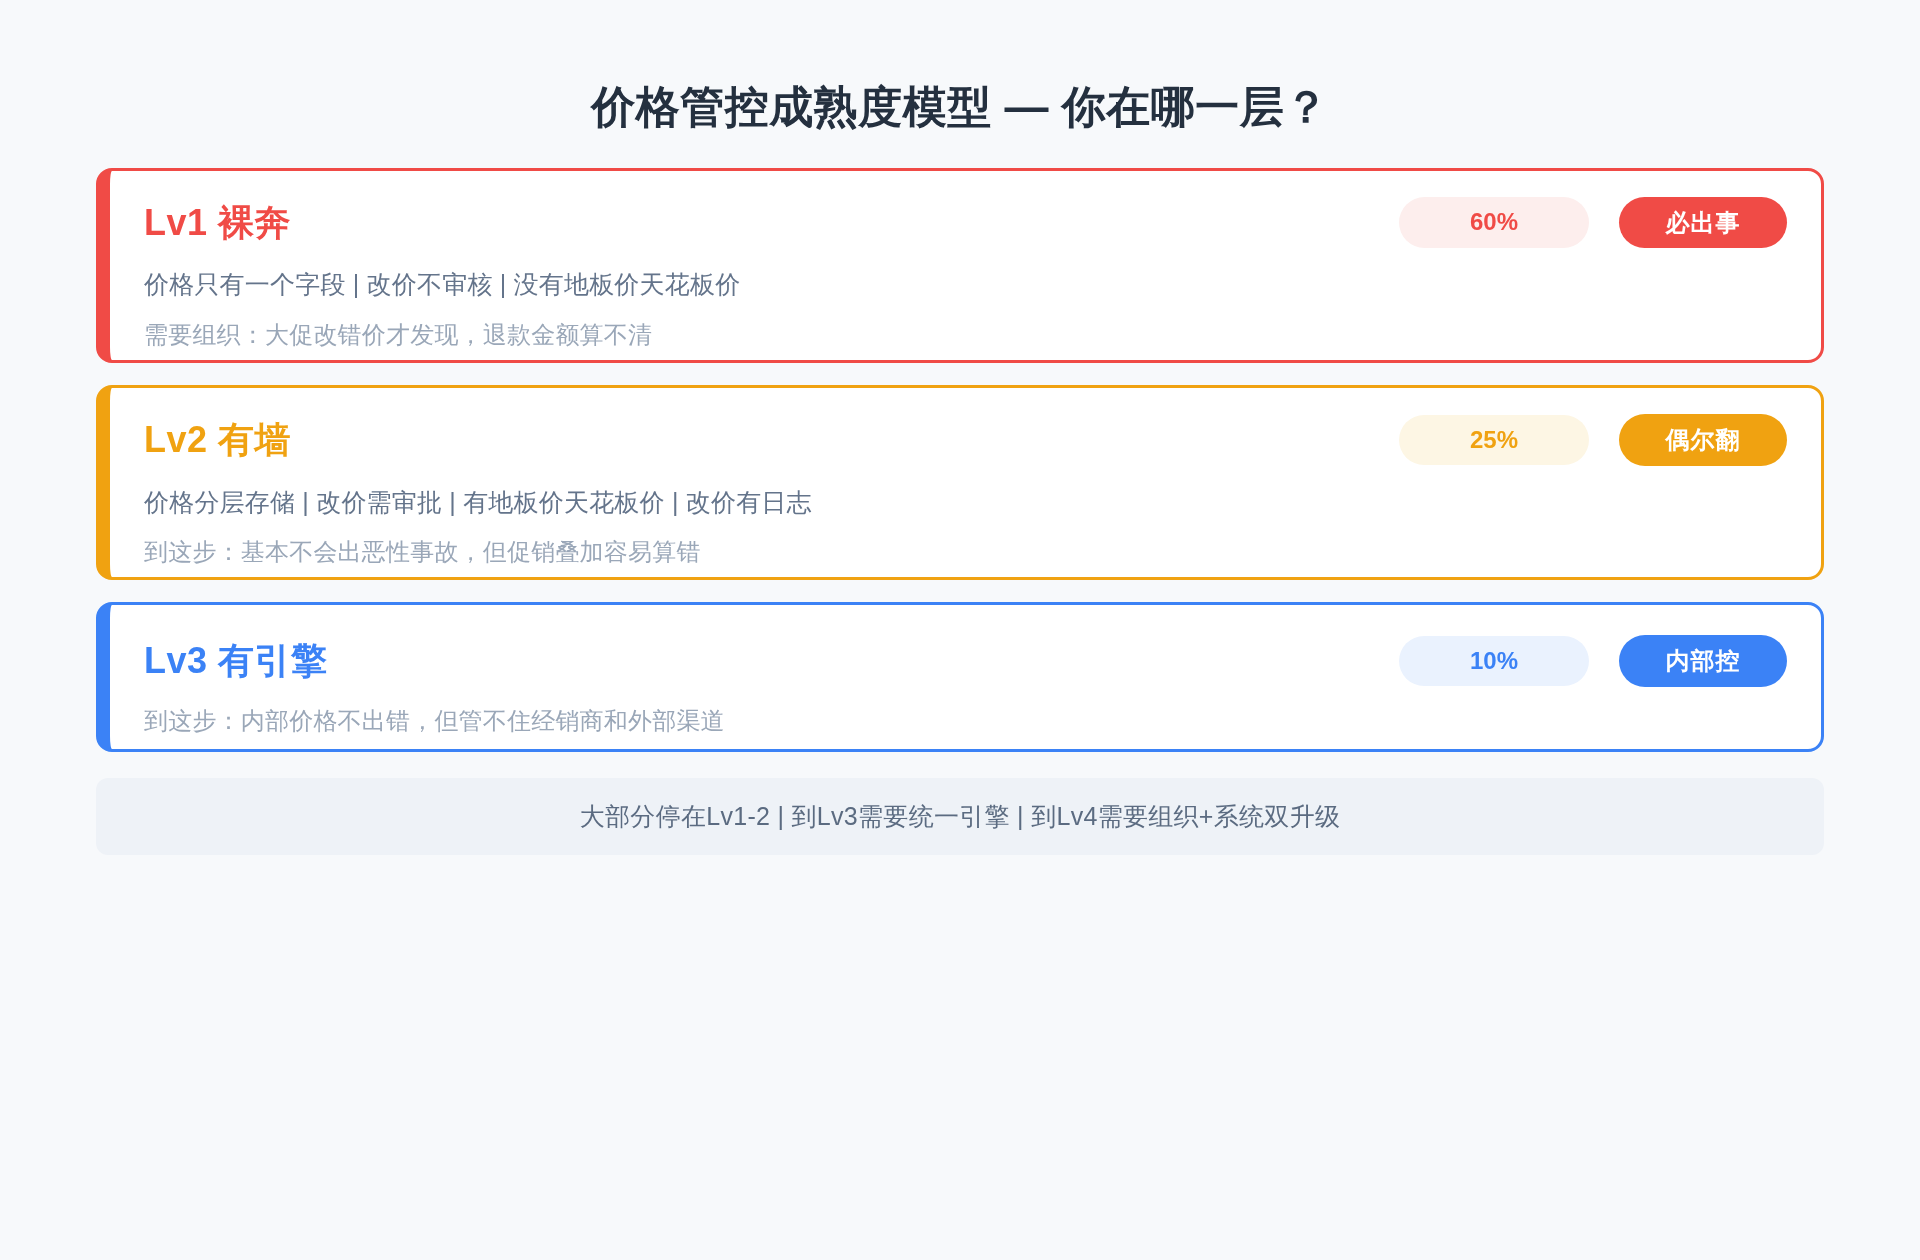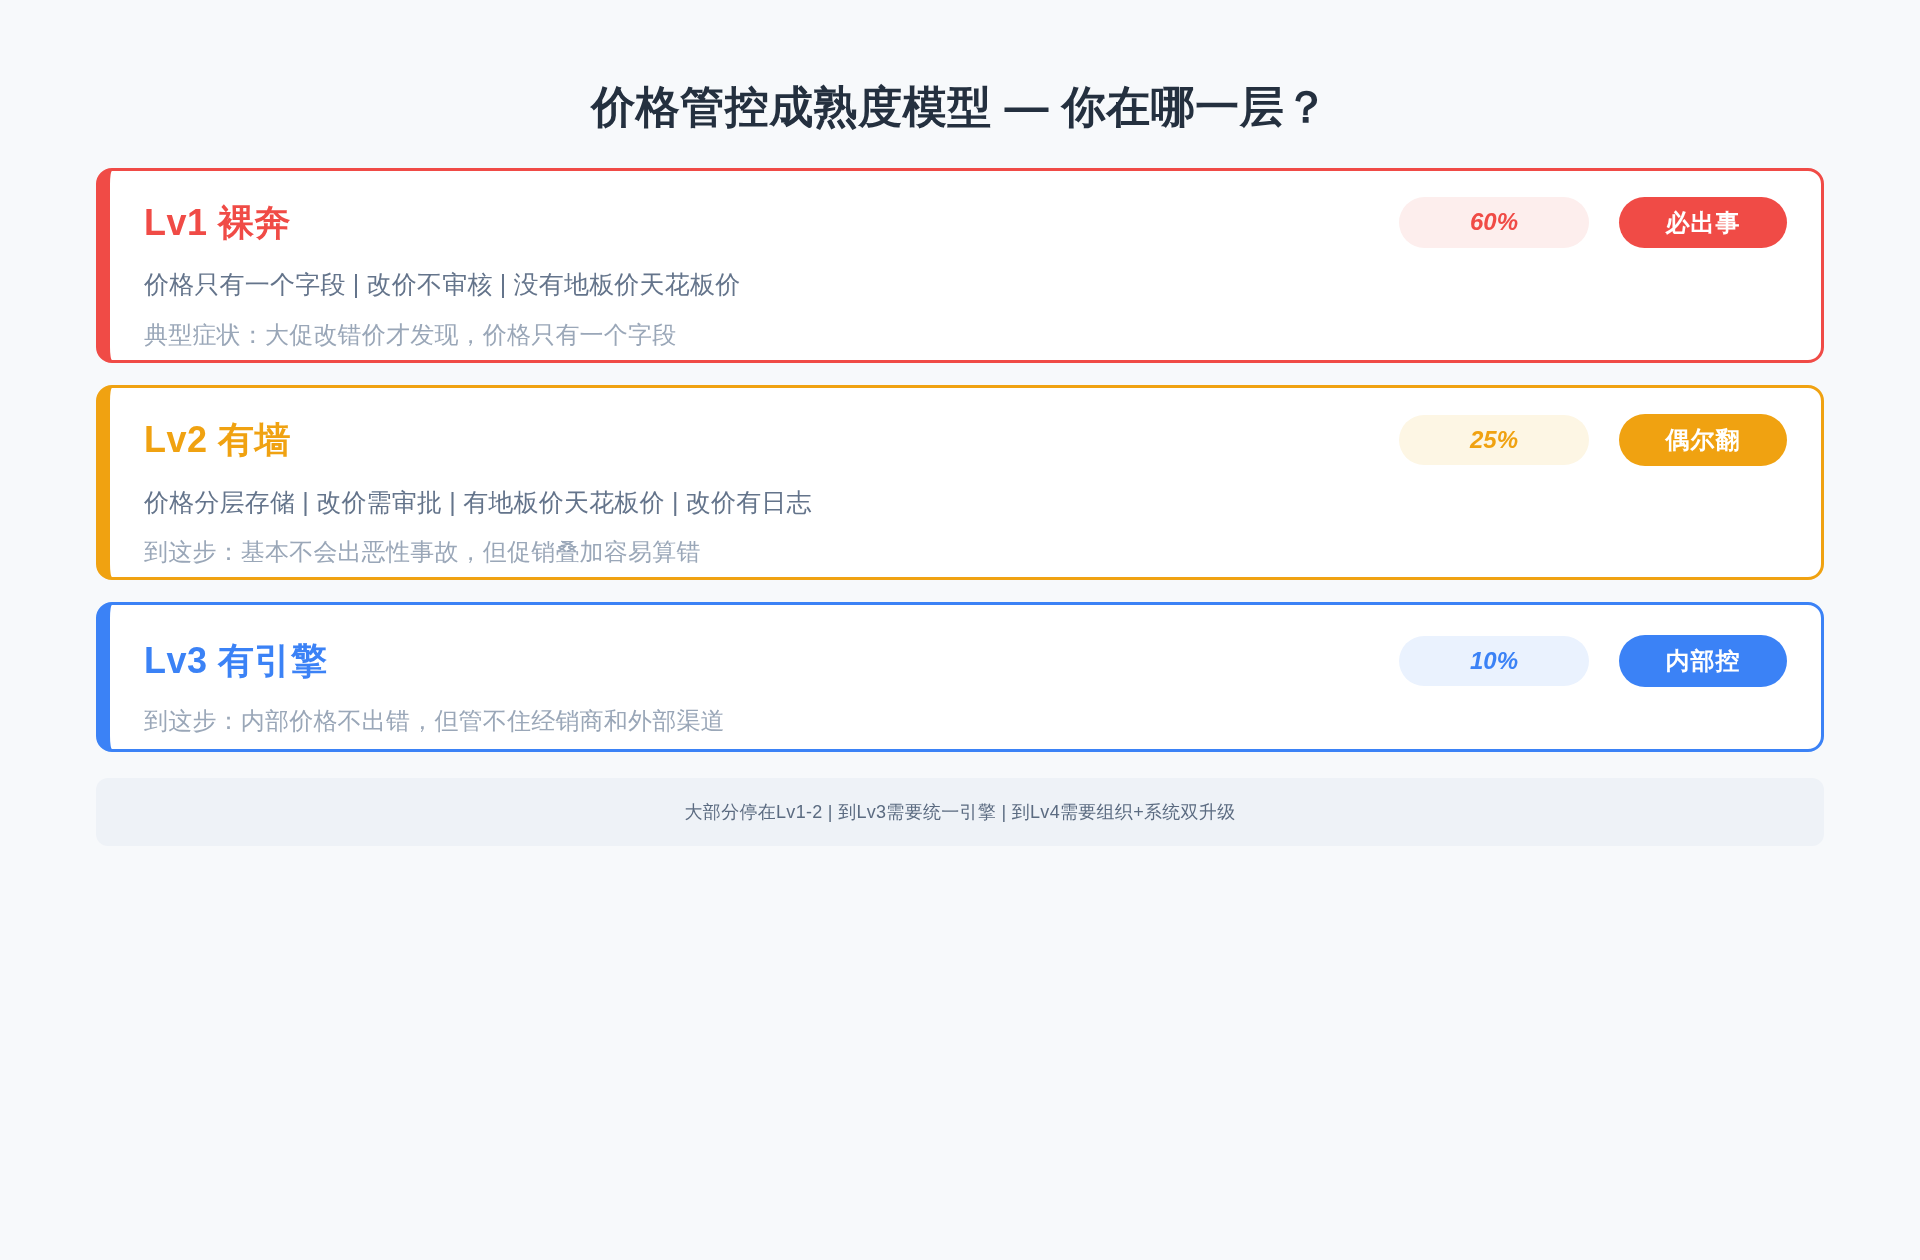--- a/index.html
+++ b/index.html
@@ -80,21 +80,20 @@
   .pct-badge {
     background: var(--soft);
     color: var(--accent);
     font-size: 24px;
     font-weight: bold;
     border-radius: 999px;
     padding: 12px 0;
     width: 190px;
     text-align: center;
     line-height: 1.1;
-    font-style: italic;
   }
 
   .tag-badge {
     background: var(--accent);
     color: #ffffff;
     font-size: 24px;
     font-weight: bold;
     border-radius: 999px;
     padding: 12px 0;
     width: 168px;
@@ -119,21 +118,21 @@
     letter-spacing: 0.2px;
   }
 
   
   .footer {
     margin-top: 26px;
     background: #eef2f7;
     border-radius: 12px;
     text-align: center;
     color: #5b6b81;
-    font-size: 18px;
+    font-size: 25px;
     padding: 22px 0;
     letter-spacing: 0.3px;
   }
 </style>
 </head>
 <body>
 
 <div class="page">
 
   <h1 class="title">价格管控成熟度模型 — 你在哪一层？</h1>
@@ -142,21 +141,21 @@
 
     <div class="level-card" style="--accent:#f04b46; --soft:#fdeeed;">
       <div class="level-head">
         <div class="level-name">Lv1 裸奔</div>
         <div class="badges">
           <div class="pct-badge">60%</div>
           <div class="tag-badge">必出事</div>
         </div>
       </div>
       <div class="level-traits">价格只有一个字段 | 改价不审核 | 没有地板价天花板价</div>
-      <div class="level-note">典型症状：大促改错价才发现，价格只有一个字段</div>
+      <div class="level-note">需要组织：大促改错价才发现，退款金额算不清</div>
     </div>
 
     <div class="level-card" style="--accent:#f0a211; --soft:#fdf6e4;">
       <div class="level-head">
         <div class="level-name">Lv2 有墙</div>
         <div class="badges">
           <div class="pct-badge">25%</div>
           <div class="tag-badge">偶尔翻</div>
         </div>
       </div>

